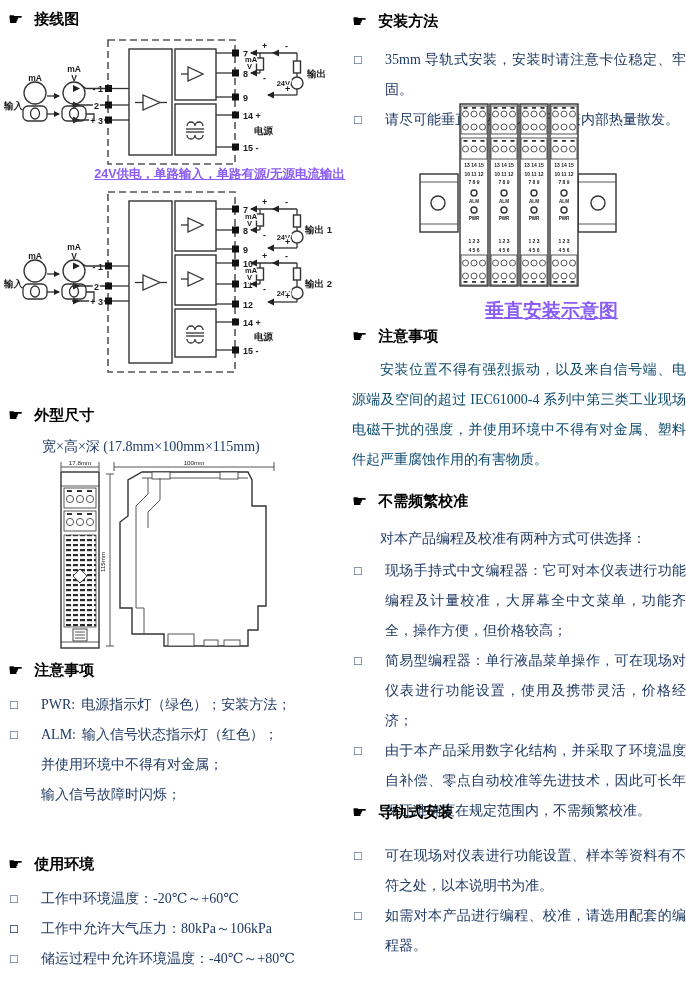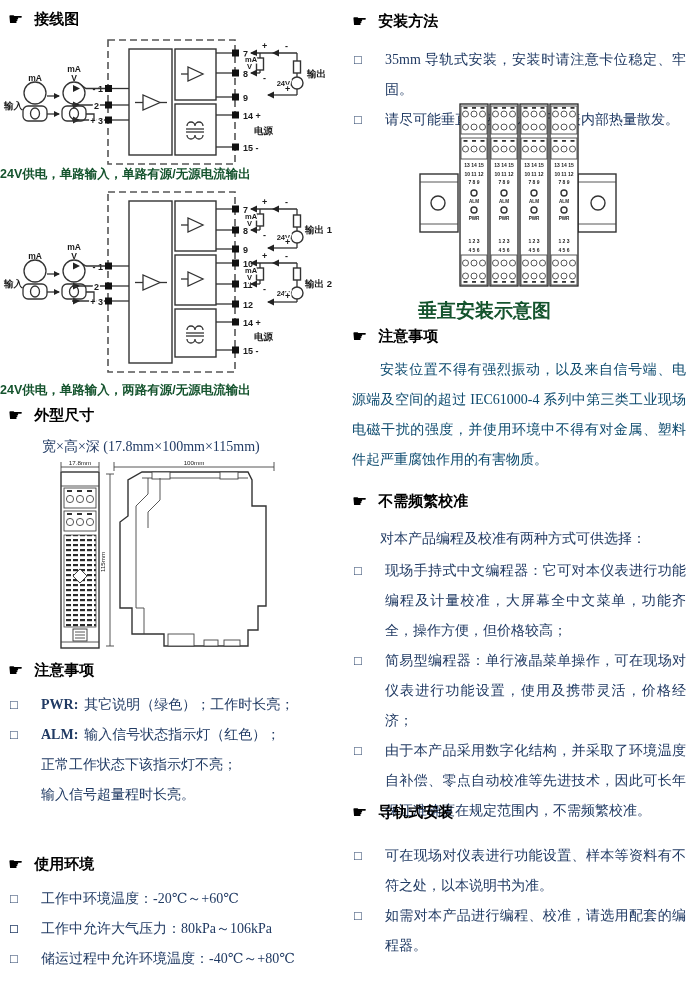--- a/index.html
+++ b/index.html
@@ -11,28 +11,28 @@
   .page { position:absolute; left:0; top:0; width:686px; height:1007px; background:#fff; }
   .abs { position:absolute; }
   .sec-h {
     font-family:"Liberation Sans","DejaVu Sans",sans-serif;
     font-size:15px; font-weight:bold; color:#000;
     display:flex; align-items:center; gap:11px; white-space:nowrap;
   }
   .sec-h .hand { font-size:17px; line-height:1; }
   .caption {
     font-family:"Liberation Sans","DejaVu Sans",sans-serif;
-    font-size:12.5px; font-weight:bold; color:#14532d; text-align:left;
+    font-size:12.5px; font-weight:bold; color:#8b5cf6; text-align:right;text-decoration:underline;
   }
   .list .line {
     position:relative; padding-left:33px; line-height:30px;
     font-size:14px; color:#203a63; text-align:justify;
   }
   .list .line .bullet { position:absolute; left:2px; top:0; font-size:13px; }
-  .list .line .lead { font-weight:bold; margin-right:6px;margin-top:20px; }
+  .list .line .lead { font-weight:normal; margin-right:6px;margin-top:20px; }
   .para {
     font-size:14px; color:#0c4a6e; line-height:30px;
     text-align:justify; text-indent:2em;
   }
   .plain { font-size:14px; color:#203a63; }
   .indent1 { padding-left:28px; }
   svg { display:block; }
   svg text {
     font-family:"Liberation Sans","DejaVu Sans",sans-serif;
     fill:#1a1a1a;
@@ -299,21 +299,20 @@
       <text class="halo" x="288" y="108" text-anchor="end" font-size="7.5" font-weight="bold">24V</text>
       <line class="ln" x1="295" y1="111" x2="295" y2="114"></line>
       <line class="ln" x1="266" y1="114" x2="295" y2="114"></line>
       <polygon points="272,110.5 272,117.5 265,114" fill="#222"></polygon>
       <text class="halo" x="283" y="111" font-size="9" font-weight="bold">+</text>
       <text x="303" y="99" font-size="9.5" font-weight="bold">输出 2</text>
     </g>
     <text x="252" y="152" font-size="9.5" font-weight="bold">电源</text>
   </svg>
 
-  <div class="abs caption" style="left:0; top:382px; width:345px;">24V供电，单路输入，两路有源/无源电流输出</div>
 
   <div class="abs sec-h" style="left:8px; top:406px;">
     <span class="hand">☛</span>
     <span>外型尺寸</span>
   </div>
 
   <div class="abs plain" style="left:42px; top:438px;text-align:right;">宽×高×深 (17.8mm×100mm×115mm)</div>
 
   <svg class="abs" style="left:52px; top:458px;" width="230" height="200" viewBox="0 0 230 200">
     <defs>
@@ -375,28 +374,28 @@
   </svg>
 
   <div class="abs sec-h" style="left:8px; top:661px;">
     <span class="hand">☛</span>
     <span>注意事项</span>
   </div>
 
   <div class="abs list" style="left:8px; top:690px; width:337px;">
     <div class="line">
       <span class="bullet">□</span>
-      <span class="lead">PWR:</span><span>其它说明（绿色）；工作时长亮；</span>
+      <span class="lead">PWR:</span><span>电源指示灯（绿色）；安装方法；</span>
     </div>
     <div class="line">
       <span class="bullet">□</span>
       <span class="lead">ALM:</span><span>输入信号状态指示灯（红色）；</span>
     </div>
-    <div class="line"><span>正常工作状态下该指示灯不亮；</span></div>
-    <div class="line"><span>输入信号超量程时长亮。</span></div>
+    <div class="line"><span>并使用环境中不得有对金属；</span></div>
+    <div class="line"><span>输入信号故障时闪烁；</span></div>
   </div>
 
   <div class="abs sec-h" style="left:8px; top:855px;">
     <span class="hand">☛</span>
     <span>使用环境</span>
   </div>
 
   <div class="abs list" style="left:8px; top:884px; width:337px;">
     <div class="line">
       <span class="bullet">□</span>

